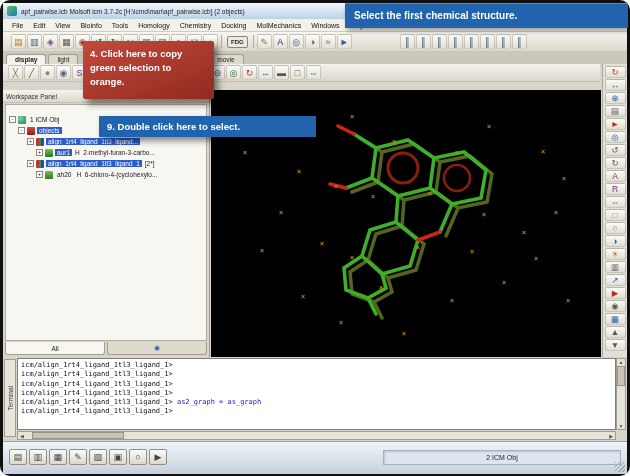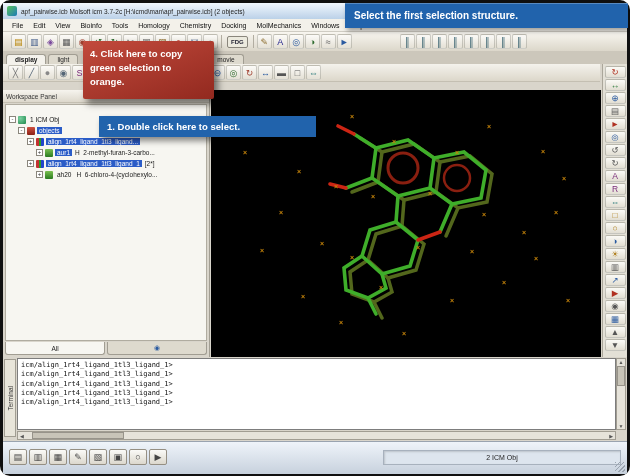--- a/index.html
+++ b/index.html
@@ -371,20 +371,21 @@
     <div class="terminal-zone">
       <div class="term-tab">
         <span>Terminal</span>
       </div>
       <div class="term-body">
         <div id="term-lines">
             <div class="term-line"><span class="tprompt">icm/align_1rt4_ligand_1tl3_ligand_1&gt;</span></div>
             <div class="term-line"><span class="tprompt">icm/align_1rt4_ligand_1tl3_ligand_1&gt;</span></div>
             <div class="term-line"><span class="tprompt">icm/align_1rt4_ligand_1tl3_ligand_1&gt;</span></div>
             <div class="term-line"><span class="tprompt">icm/align_1rt4_ligand_1tl3_ligand_1&gt;</span></div>
+            <div class="term-line"><span class="tprompt">icm/align_1rt4_ligand_1tl3_ligand_1&gt;</span><span class="tcmd"> as2_graph = as_graph</span></div>
             <div class="term-line"><span class="tprompt">icm/align_1rt4_ligand_1tl3_ligand_1&gt;</span></div>
           </div>
       </div>
       <div class="vscroll">
         <span>▲</span>
         <span class="vthumb"></span>
         <span class="vspacer"></span>
         <span>▼</span>
       </div>
       <div class="hscroll">
@@ -405,16 +406,16 @@
           <span class="sbtn" style="color:#444444">▣</span>
           <span class="sbtn" style="color:#444444">○</span>
           <span class="sbtn" style="color:#444444">▶</span>
         </div>
       <div class="status-field">2 ICM Obj</div>
       <div class="resize-grip"></div>
     </div>
 
   </div>
 
-  <div class="callout-top">Select the first selection structure.</div>
+  <div class="callout-top">Select the first chemical structure.</div>
   <div class="callout-red">4. Click here to copy green selection to orange.</div>
-  <div class="callout-blue1">1. Double click here to select.</div>
+  <div class="callout-blue1">9. Double click here to select.</div>
 </div>
 
 </body></html>

